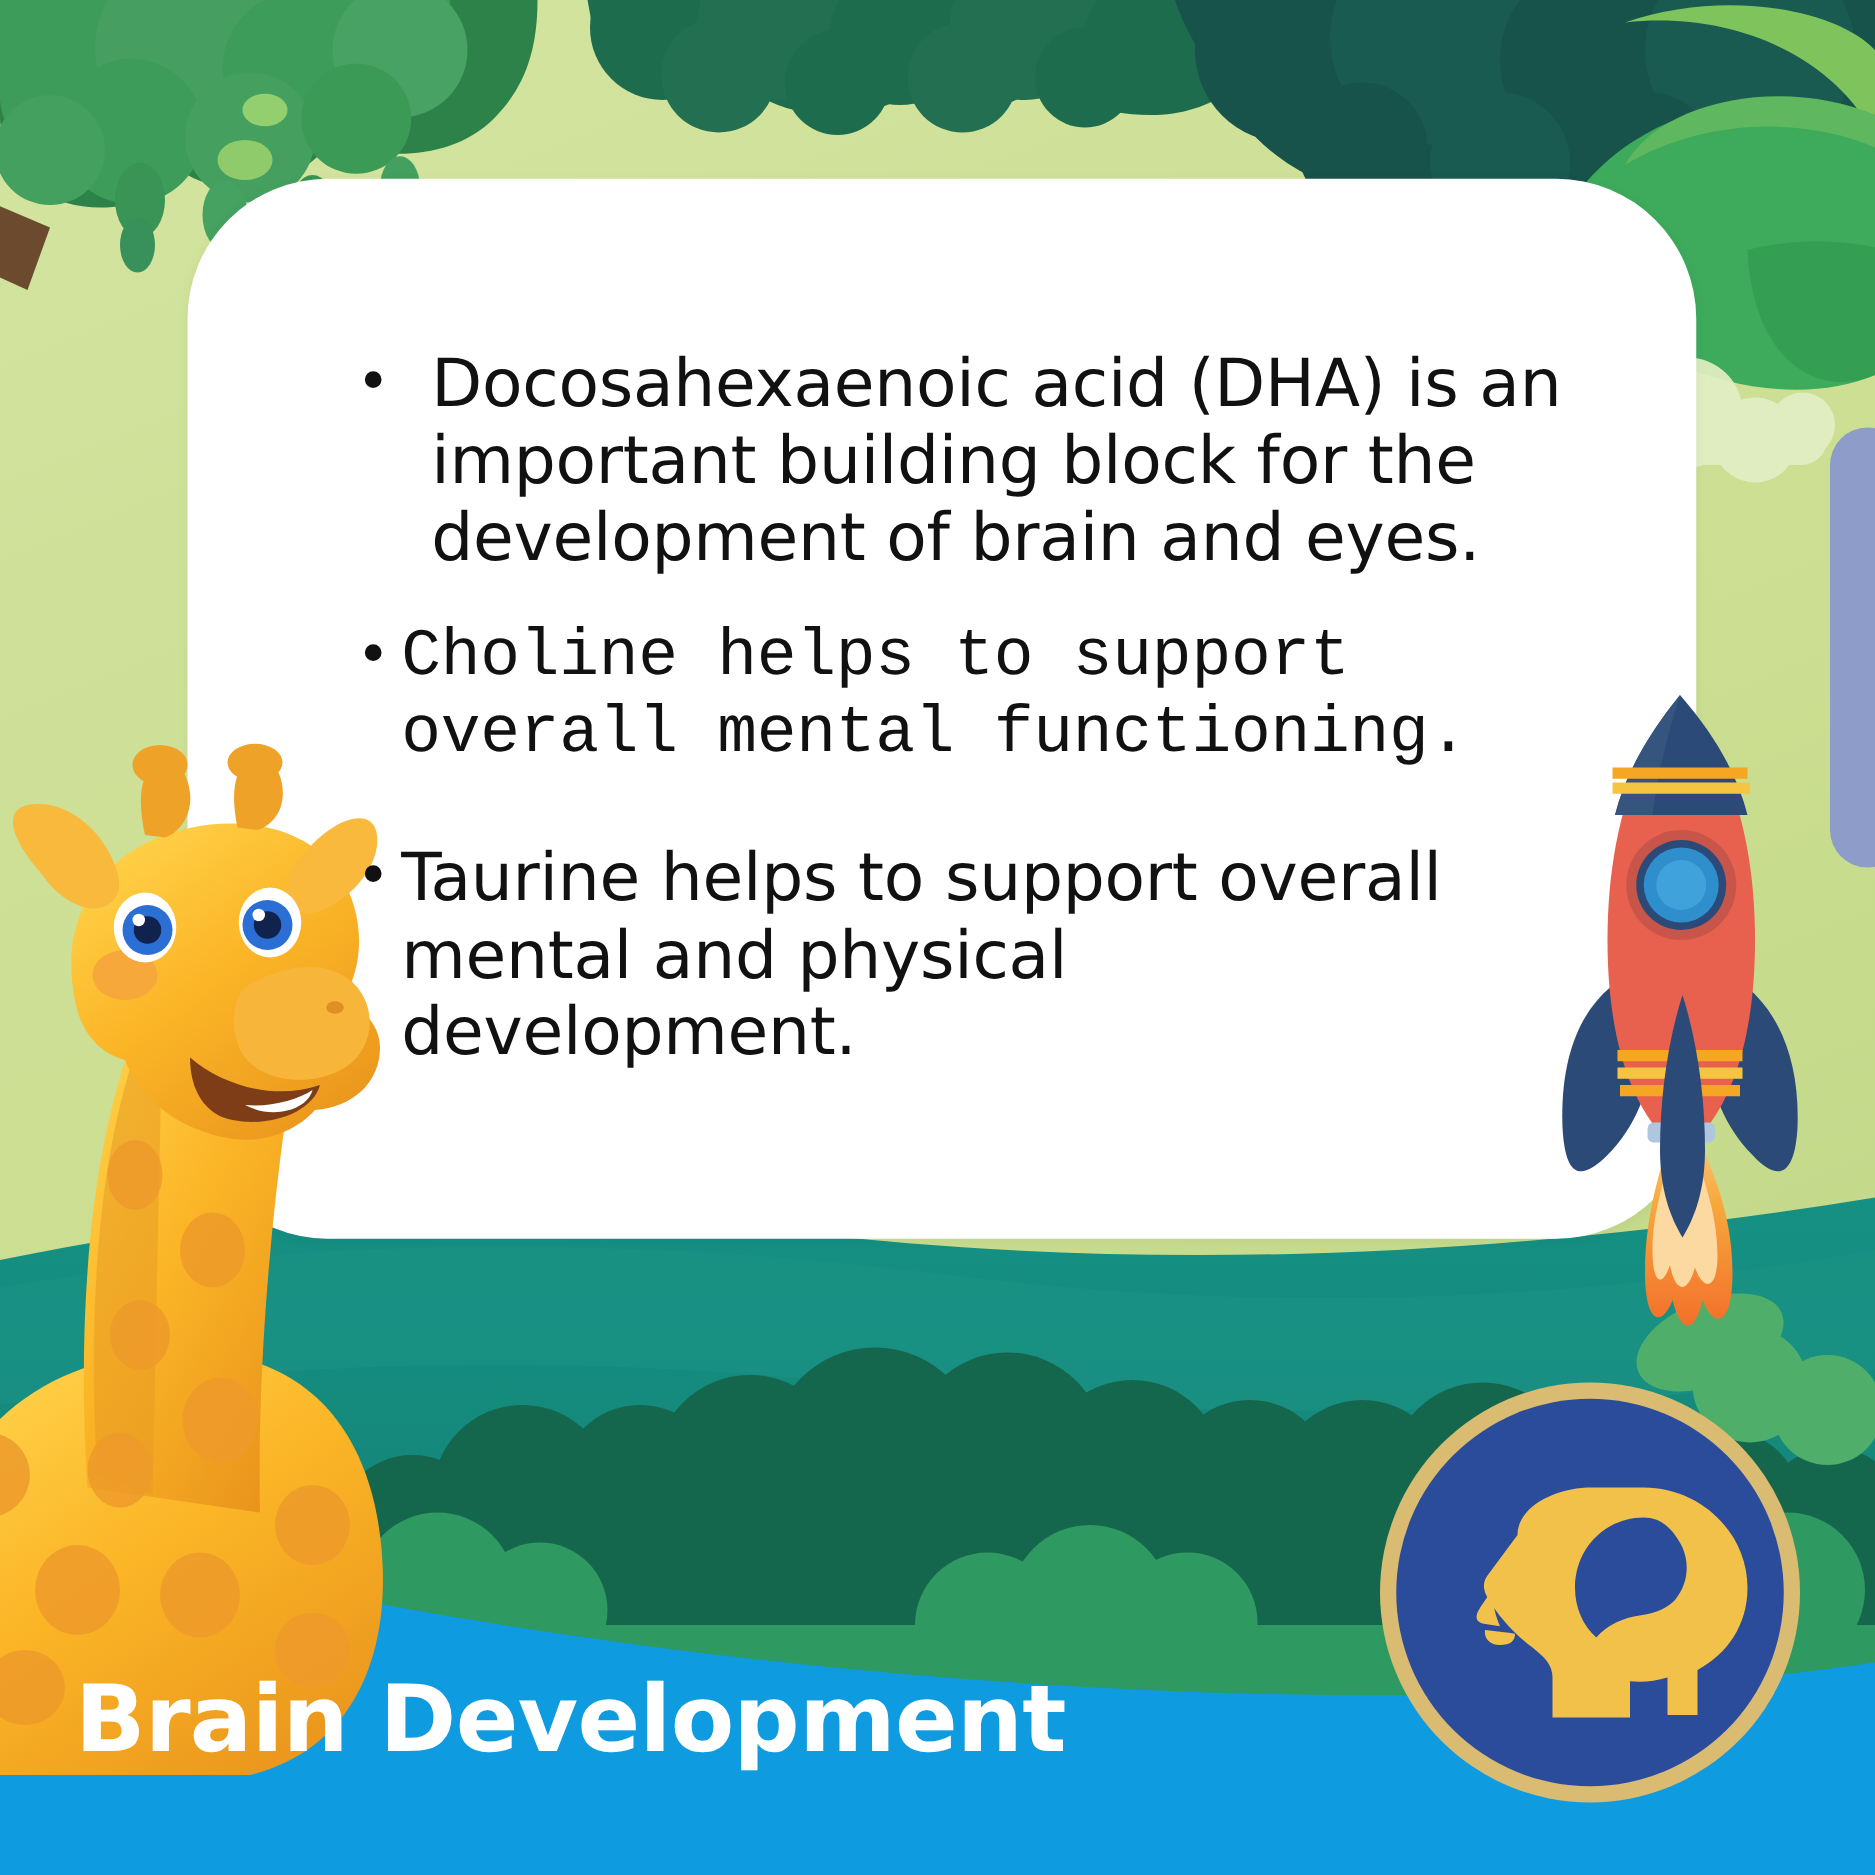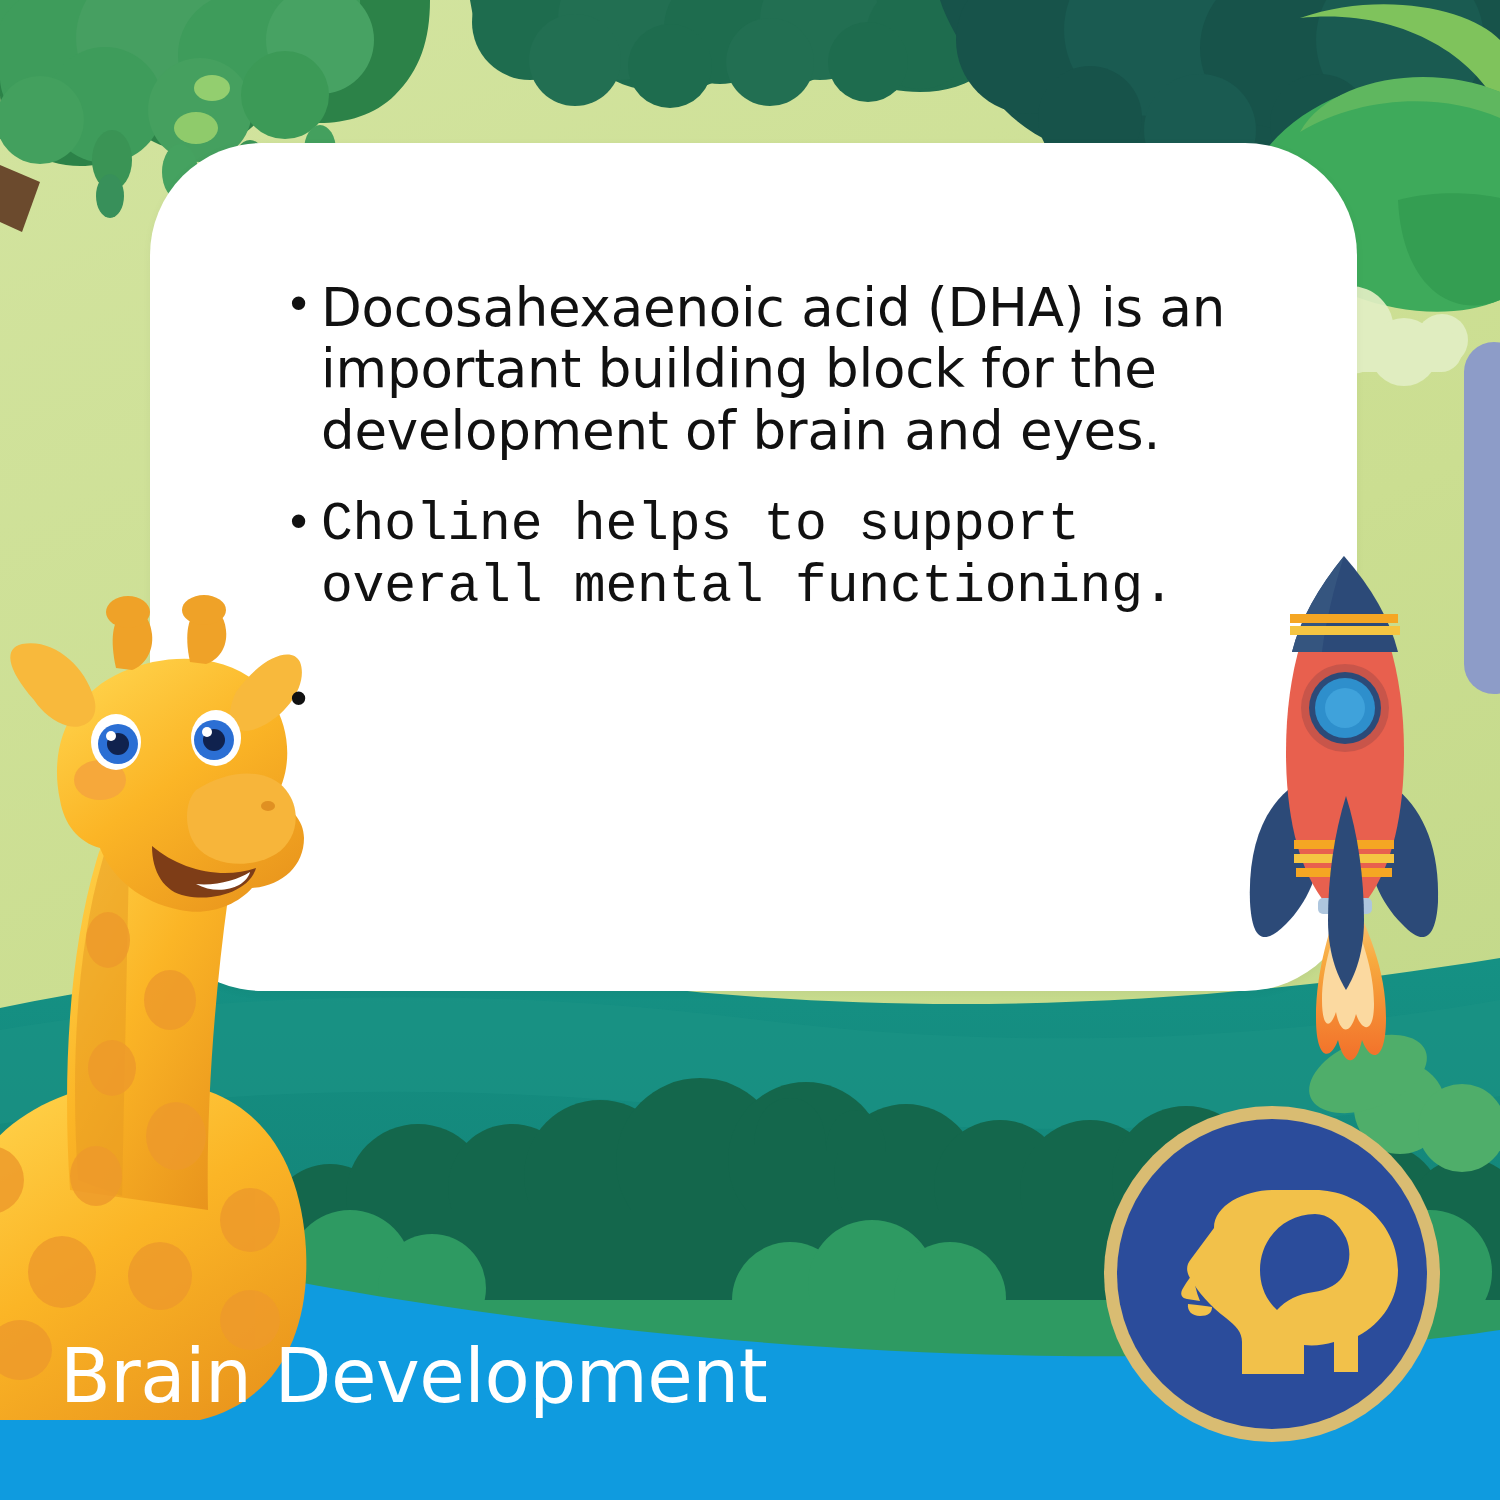--- a/index.html
+++ b/index.html
@@ -40,31 +40,31 @@
     margin-bottom:34px;
   }
   .bullet .dot{
     flex:0 0 auto;
     width:36px;
     font-size:46px;
     line-height:1.24;
     text-align:left;
   }
   .bullet .btext{flex:1 1 auto;}
-  #bullets .b0 .btext{max-width:905px;}
+  #bullets .b0 .btext{max-width:905px;margin-left:24px;}
   #bullets .b1{margin-bottom:54px;}
   #bullets .b1 .btext{max-width:1000px;font-family:Liberation Mono, monospace;}
   #bullets .b2 .btext{max-width:880px;}
 
   
   #title{
     position:absolute;
     left:60px;top:1333px;
     font-size:74px;
-    font-weight:normal;
+    font-weight:bold;
     color:#ffffff;
     letter-spacing:-0.5px;
     font-family:"DejaVu Sans", sans-serif;
     white-space:nowrap;
   }
 
   
   #badge{
     position:absolute;
     left:1102px;top:1104px;
@@ -336,20 +336,21 @@
     <div class="bullet b0">
       <span class="dot">•</span>
       <span class="btext">Docosahexaenoic acid (DHA) is an important building block for the development of brain and eyes.</span>
     </div>
     <div class="bullet b1">
       <span class="dot">•</span>
       <span class="btext">Choline helps to support overall mental functioning.</span>
     </div>
     <div class="bullet b2">
       <span class="dot">•</span>
+      <span class="btext">Taurine helps to support overall mental and physical development.</span>
     </div>
   </div>
 
   <svg id="badge" viewBox="0 0 340 340">
     <circle cx="170" cy="170" r="168" fill="#D9BC72"></circle>
     <circle cx="170" cy="170" r="155" fill="#2B4C9B"></circle>
     <g fill="#F2C14A">
       <path d="M213,86 C258,86 296,122 296,166 C296,196 280,219 256,232
                L256,268 L232,268 L232,238 C222,241 212,242 202,241
                L202,270 L140,270 L140,238 C140,228 134,222 124,214

